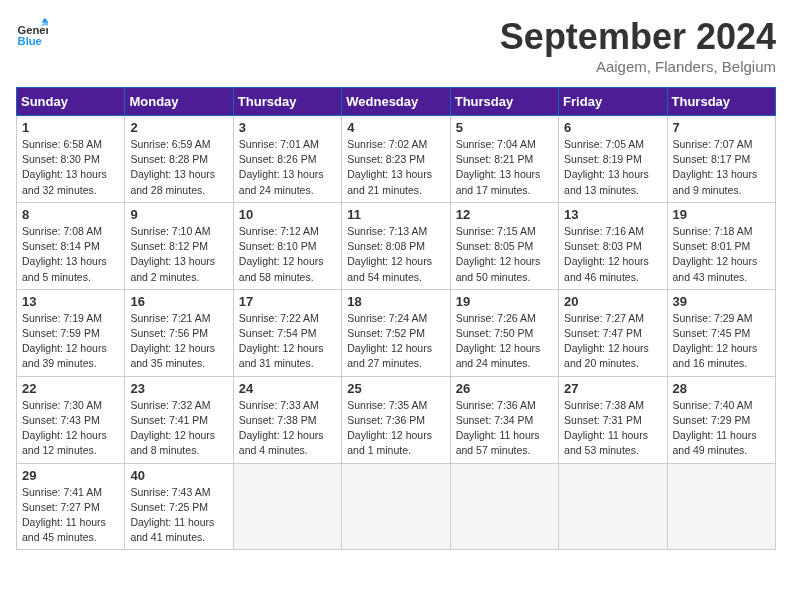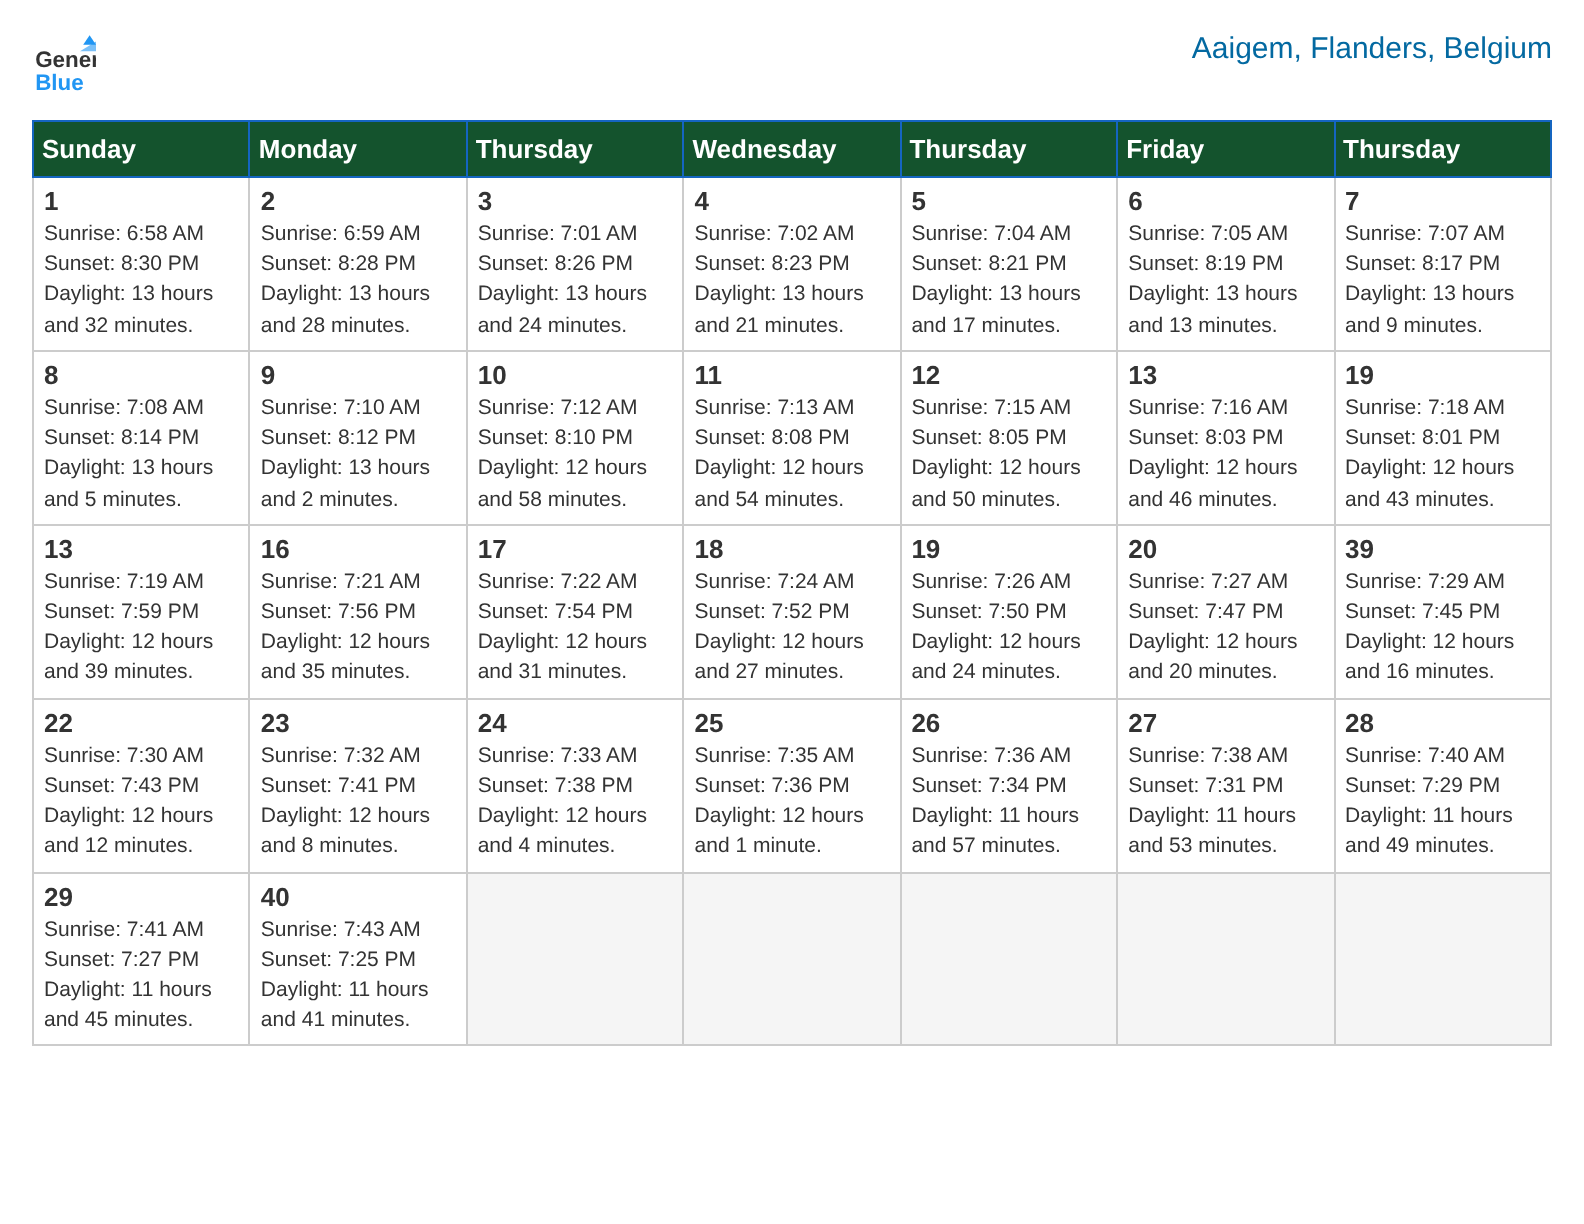--- a/index.html
+++ b/index.html
@@ -28,29 +28,29 @@
     .title-area {
       text-align: right;
     }
     .month-title {
       font-size: 36px;
       font-weight: bold;
       color: #333;
     }
     .location {
       font-size: 15px;
-      color: #0369a1;
+      color: #737373;
     }
     table {
       width: 100%;
       border-collapse: collapse;
       table-layout: fixed;
     }
     th {
-      background-color: #14532d;
+      background-color: #4c1d95;
       color: #fff;
       padding: 6px 4px;
       font-size: 13px;
       font-weight: bold;
       text-align: left;
       border: 1px solid #1565C0;
     }
     td {
       border: 1px solid #ccc;
       vertical-align: top;
@@ -79,20 +79,21 @@
 <div class="header-area">
   <div class="logo">
     <svg class="logo-icon" viewBox="0 0 40 40">
       <text x="2" y="22" font-size="14" font-weight="bold" fill="#333">General</text>
       <text x="2" y="36" font-size="14" font-weight="bold" fill="#2196F3">Blue</text>
       <polygon points="32,8 40,8 36,2" fill="#2196F3"></polygon>
       <polygon points="30,12 40,12 40,6" fill="#2196F3" opacity="0.6"></polygon>
     </svg>
   </div>
   <div class="title-area">
+    <div class="month-title">September 2024</div>
     <div class="location">Aaigem, Flanders, Belgium</div>
   </div>
 </div>
 
 <table>
   <thead>
     <tr>
       <th>Sunday</th>
       <th>Monday</th>
       <th>Thursday</th>

